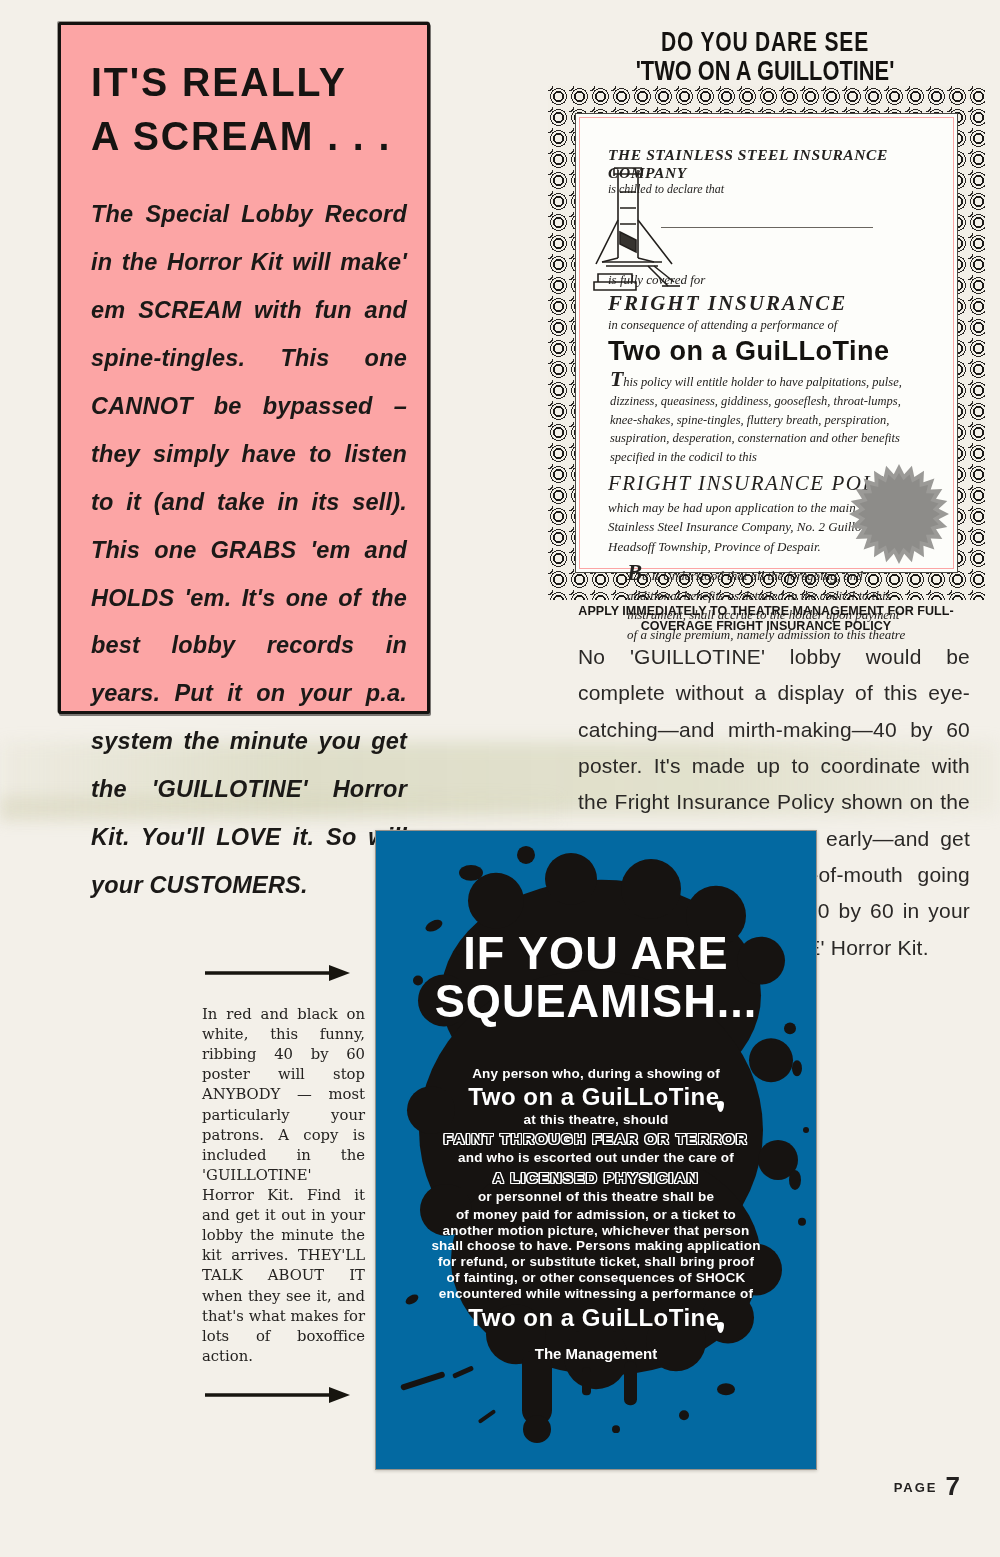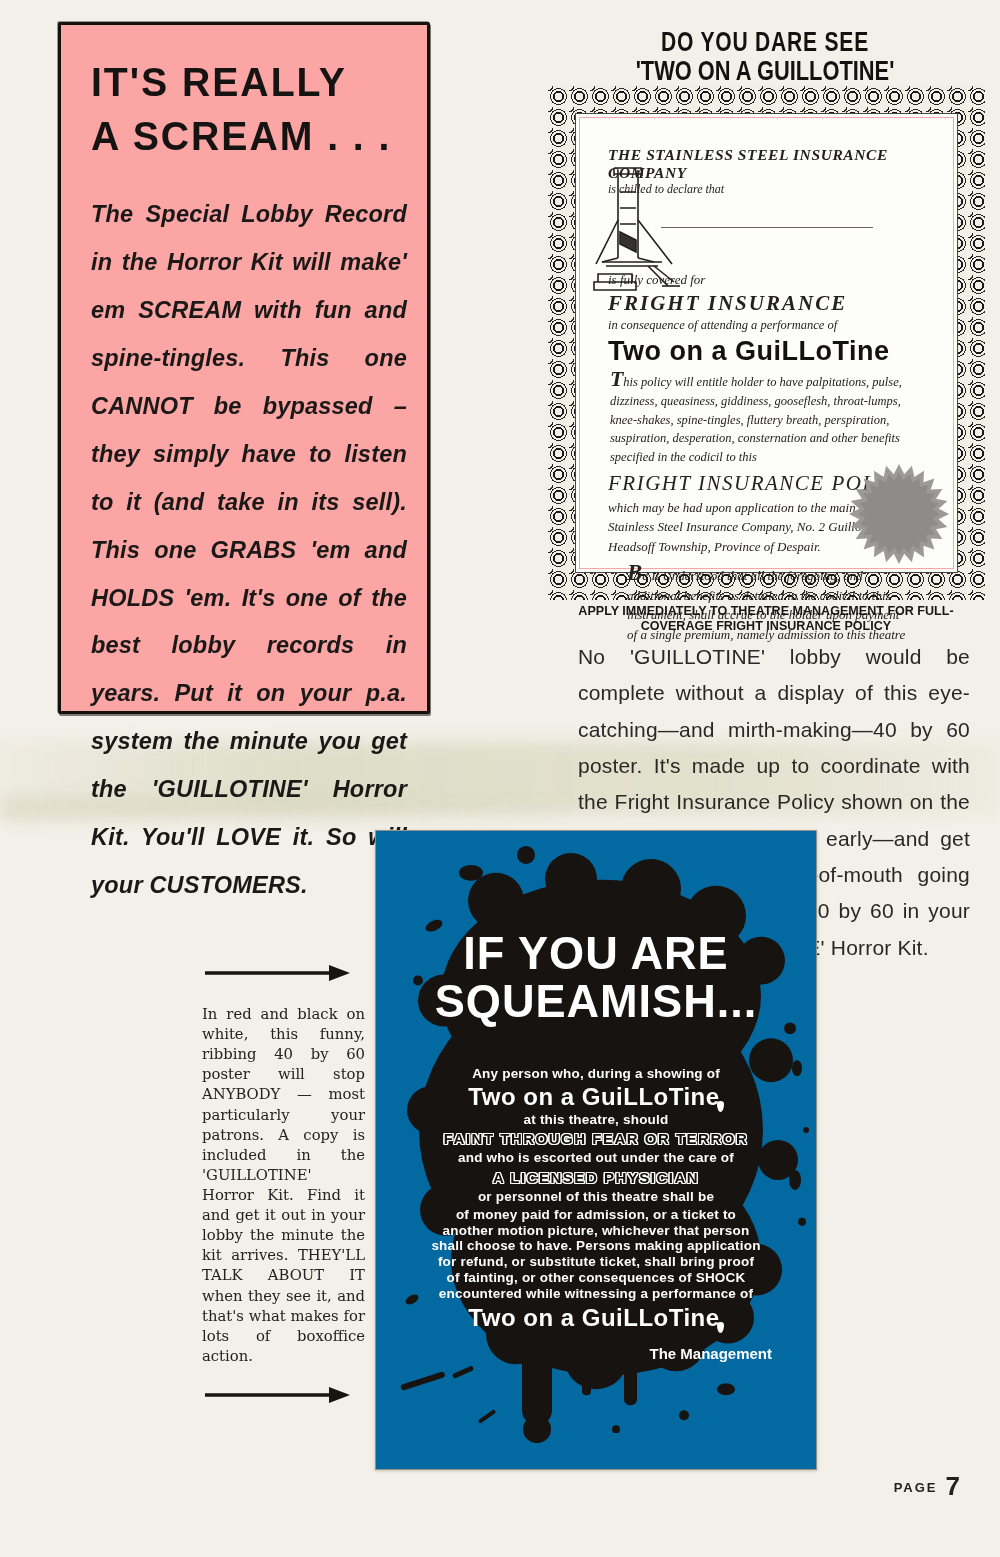--- a/index.html
+++ b/index.html
@@ -81,21 +81,21 @@
   .p-headline { font-weight:900; font-size:47px; line-height:1.03; letter-spacing:1px; transform:scaleX(.96); }
   .p-small { font-weight:bold; font-size:13.5px; line-height:1.2; margin-top:3px; letter-spacing:.2px; }
   .p-first { margin-top:40px; }
   .p-logo { font-weight:bold; font-size:24px; letter-spacing:.5px; line-height:1.05; margin:2px 10px; }
   .p-logo .drip { display:inline-block; width:7px; height:11px; background:#fff; margin:0 0 -7px -3px;
     border-radius:50% 50% 50% 50% / 30% 30% 70% 70%; }
   .p-outline { font-weight:bold; font-size:15px; letter-spacing:1.5px; margin:2px 0; color:#121110;
     text-shadow:-1.2px -1.2px 0 #fff, 1.2px -1.2px 0 #fff, -1.2px 1.2px 0 #fff, 1.2px 1.2px 0 #fff,
       -1.2px 0 0 #fff, 1.2px 0 0 #fff, 0 -1.2px 0 #fff, 0 1.2px 0 #fff; }
   .p-body { font-weight:bold; font-size:13.5px; line-height:1.17; width:330px; margin:2px auto 4px auto; letter-spacing:.2px; }
-  .p-mgmt { font-weight:bold; font-size:15px; width:352px; margin:14px auto 0 auto; text-align:right; }
+  .p-mgmt { font-weight:bold; font-size:15px; width:352px; margin:14px auto 0 auto; text-align:center; }
 
   
   .page-num { position:absolute; right:40px; top:1471px; color:#232120; }
   .page-num .word { font-weight:bold; font-size:13px; letter-spacing:2px; vertical-align:3px; }
   .page-num .num { font-weight:bold; font-size:26px; margin-left:8px; }
 </style>
 </head>
 <body>
 
 <div id="page">

